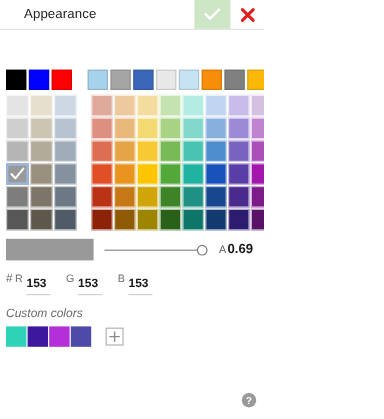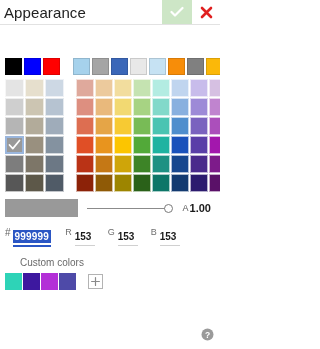--- a/index.html
+++ b/index.html
@@ -20,23 +20,23 @@
   .titlebar {
     height: 25px;
     display: flex;
     align-items: center;
     border-bottom: 1px solid #e2e2e2;
     background: #ffffff;
     box-sizing: border-box;
   }
   .title-text {
     flex: 1;
-    font-size: 15px;
+    font-size: 11px;
     color: #222222;
-    padding-left: 4px;
+    padding-left: 20px;
     letter-spacing: 0.1px;
     white-space: nowrap;
   }
   .btn-accept {
     width: 30px;
     height: 24px;
     background: #cde6c6;
     display: flex;
     align-items: center;
     justify-content: center;
@@ -238,21 +238,22 @@
     font-size: 10px;
     font-weight: bold;
     color: #1a1a1a;
     line-height: 11px;
   }
 
   
   .custom-label {
     font-size: 10px;
     color: #6a6a6a;
-    padding: 10px 5px 0 20px;
+    padding: 10px 5px 0 5px;
+    font-style: italic;
   }
   .custom-row {
     display: flex;
     align-items: center;
     padding: 5px 5px 0 5px;
     box-sizing: border-box;
   }
   .custom-sw {
     width: 17px;
     height: 17px;
@@ -412,28 +413,25 @@
     </div>
 </div>
 
 <div class="alpha-row">
   <div class="preview" id="color-preview" style="background: rgb(153, 153, 153);"></div>
   <div class="slider-wrap">
     <div class="slider-track"></div>
     <div class="slider-knob"></div>
   </div>
   <div class="alpha-label">A</div>
-  <div class="alpha-value">1.00</div>
+  <div class="alpha-value">0.69</div>
 </div>
 
 <div class="fields">
   <span class="hash">#</span>
-  <span class="hex-field">
-    <span class="hex-value">999999</span>
-  </span>
 
   <span class="rgb-group">
     <span class="rgb-label">R</span>
     <span class="rgb-field">
       <span class="rgb-value">153</span>
     </span>
   </span>
 
   <span class="rgb-group">
     <span class="rgb-label">G</span>

